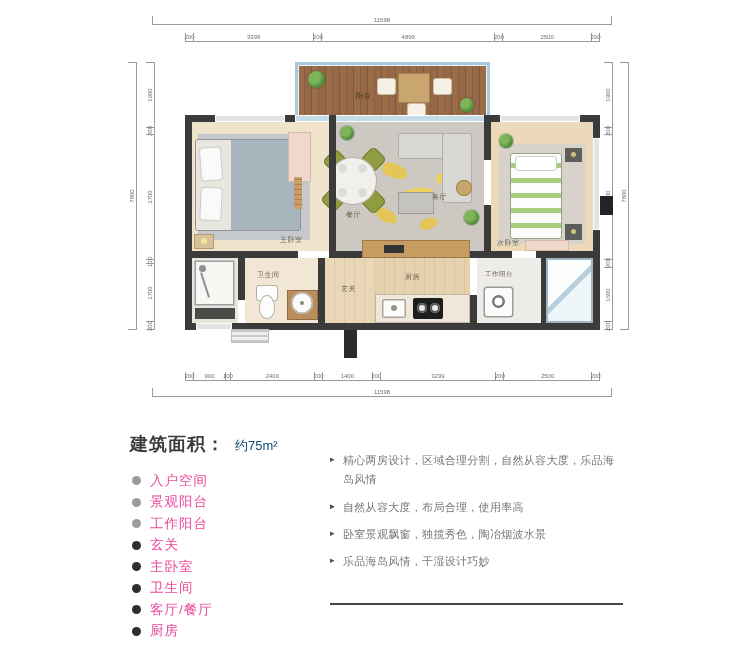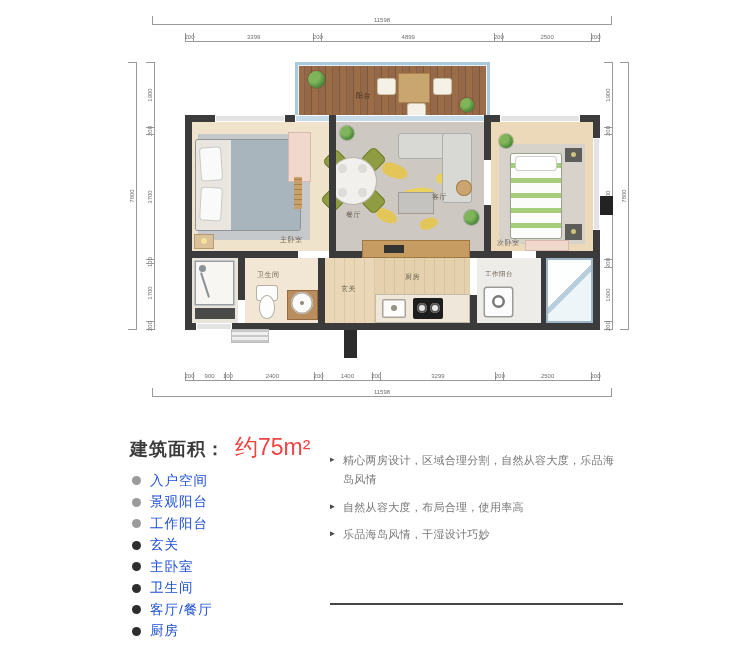--- a/index.html
+++ b/index.html
@@ -20,23 +20,23 @@
   .rlabel { position:absolute; font-size:7px; color:#6c6352; white-space:nowrap; letter-spacing:.5px; }
   .plant { position:absolute; border-radius:50%; background:radial-gradient(circle at 35% 35%, #7fb45a 0 35%, #4c8a3a 70%, #3c6e2e 100%); box-shadow:0 0 0 1px rgba(40,80,30,.25); }
   .window-lite { position:absolute; background:#e3e3e3; box-shadow:inset 0 0 0 1px #fff; }
 
   .deck { background:repeating-linear-gradient(90deg,#9a6c48 0 6px,#8a5f40 6px 7px,#96684a 7px 13px,#7f5739 13px 14px); }
   .rug-spot { position:absolute; background:#e8c545; opacity:.85; border-radius:40% 60% 55% 45%; }
 
   
   .area-line { position:absolute; left:130px; top:432px; display:flex; align-items:baseline; gap:10px; }
   .area-label { font-size:18px; font-weight:700; color:#3a3a3a; letter-spacing:1px; }
-  .area-value { font-size:23px; color:#ef4444; }
+  .area-value { font-size:13px; color:#0c4a6e; }
   .room-list { position:absolute; left:132px; top:470px; list-style:none; }
-  .room-list li { display:flex; align-items:center; font-size:13.5px; color:#1d4ed8; height:21.5px; letter-spacing:1px; }
+  .room-list li { display:flex; align-items:center; font-size:13.5px; color:#ec4899; height:21.5px; letter-spacing:1px; }
   .room-list .dot { width:9px; height:9px; border-radius:50%; background:#2e2e2e; margin-right:9px; flex:none; }
   .room-list li.muted .dot { background:#9b9b9b; }
 
   .type-card { position:absolute; left:330px; top:436px; width:293px; }
   .type-heading { font-size:14px; font-weight:600; color:#3d3d3d; letter-spacing:1px; padding-bottom:9px; border-bottom:2px solid #454545; }
   .type-bullets { list-style:none; margin-top:15px; }
   .type-bullets li { position:relative; padding-left:13px; font-size:11px; color:#777; line-height:1.75; margin-bottom:8px; letter-spacing:.3px; }
   .type-bullets li .arr { position:absolute; left:0; top:1px; color:#4d4d4d; font-size:9px; }
   .bottom-rule { position:absolute; left:330px; top:603px; width:293px; height:2px; background:#454545; }
 </style>
@@ -349,17 +349,17 @@
       <span class="dot"></span>
       <span>厨房</span>
     </li>
 </ul>
 
 <div class="type-card">
   <ul class="type-bullets">
     <li><span class="arr">▸</span><span>精心两房设计，区域合理分割，自然从容大度，乐品海岛风情</span></li>
     <li><span class="arr">▸</span></li>
     <li><span class="arr">▸</span><span>自然从容大度，布局合理，使用率高</span></li>
-    <li><span class="arr">▸</span></li>
+    <li><span class="arr">▸</span><span>卧室景观飘窗，独揽秀色，陶冶烟波水景</span></li>
     <li><span class="arr">▸</span><span>乐品海岛风情，干湿设计巧妙</span></li>
   </ul>
 </div>
 <div class="bottom-rule"></div>
 
 </body></html>

